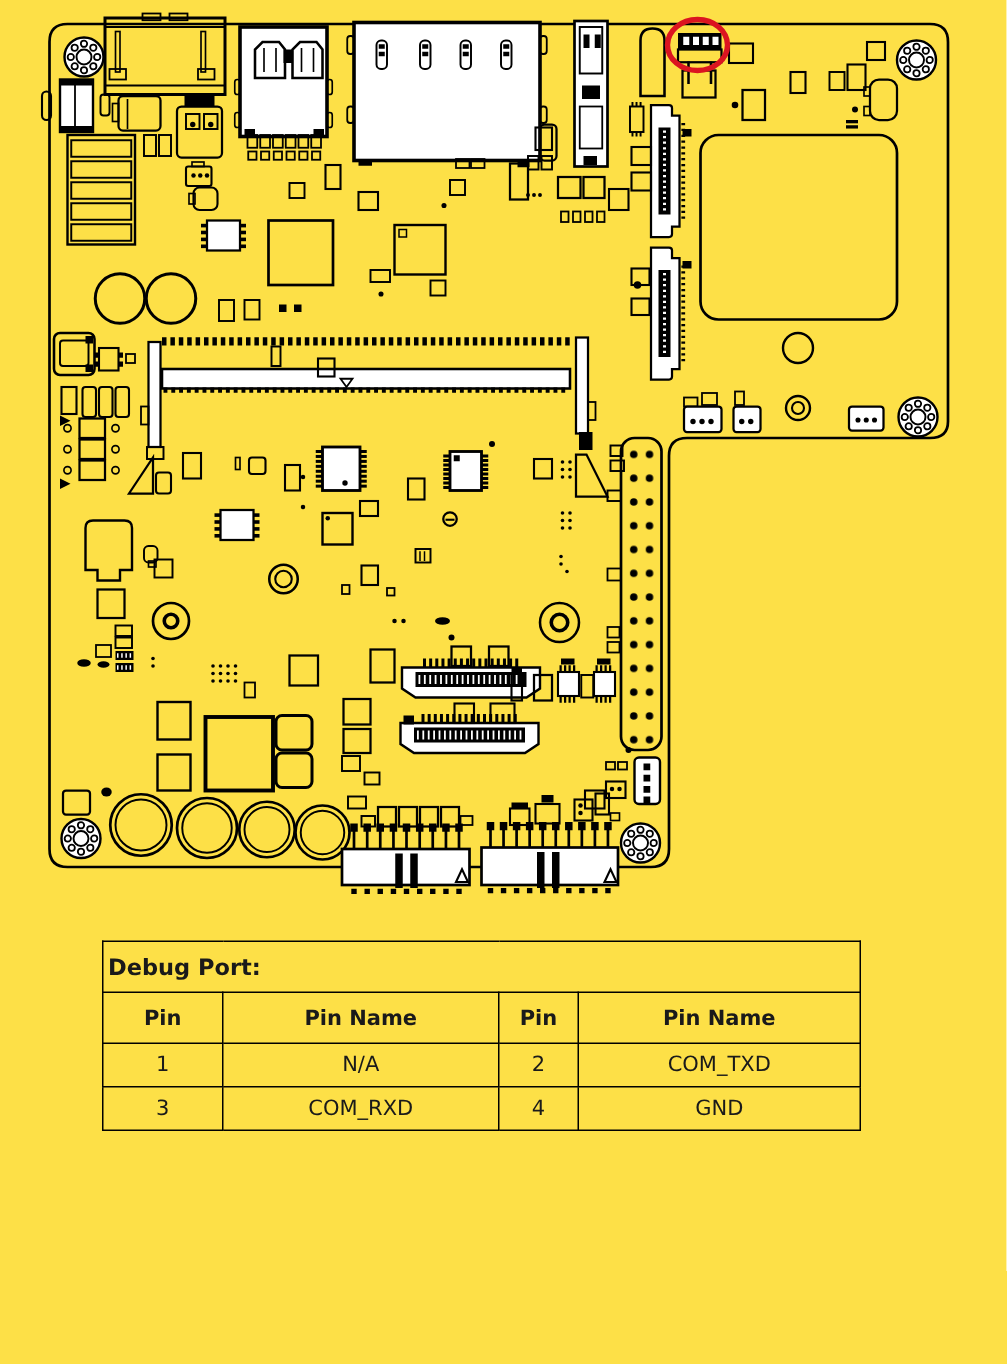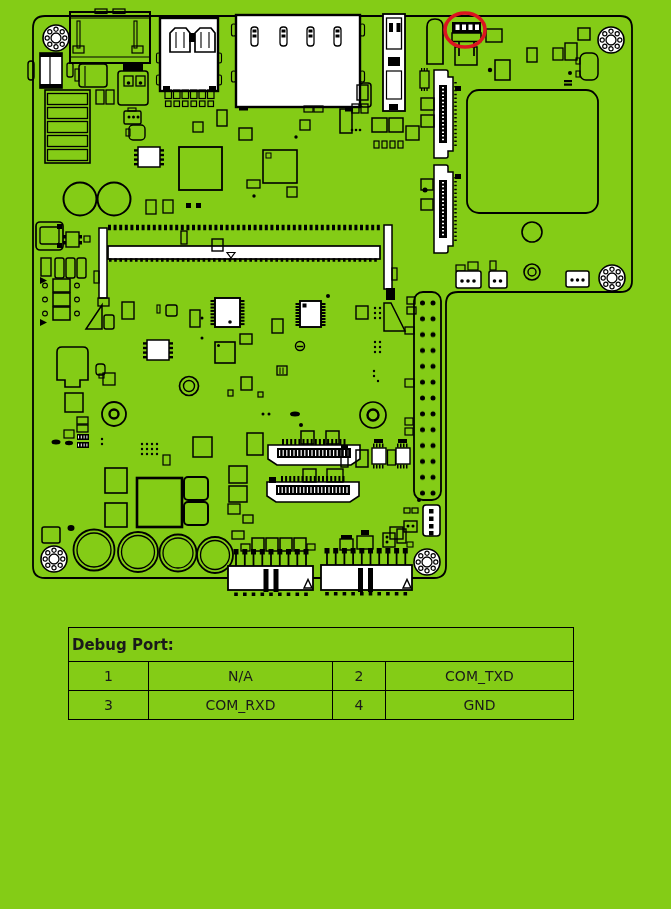--- a/index.html
+++ b/index.html
@@ -1,16 +1,16 @@
 <!DOCTYPE html>
 <html><head>
 <meta charset="utf-8">
 <style>
   html,body{margin:0;padding:0;background:#fff;}
-  .page{position:relative;width:671px;height:909px;background:#84cc16;overflow:hidden;
+  .page{position:relative;width:671px;height:909px;background:#fde047;overflow:hidden;
         font-family:"DejaVu Sans","Liberation Sans",sans-serif;color:#111;}
   .board-svg{position:absolute;left:0;top:0;}
   .tbl-wrap{position:absolute;left:68px;top:627px;}
   table.debug{border-collapse:collapse;table-layout:fixed;width:505px;}
   table.debug td{border:1.6px solid #000;text-align:center;font-size:14px;color:#1a1a1a;
                  padding:0;overflow:hidden;white-space:nowrap;}
   tr.title-row td{font-weight:bold;text-align:left;font-size:15px;height:33px;padding-left:3px;}
   tr.head-row td{font-weight:bold;height:33px;font-size:14px;}
   tr.data-row td{height:28px;font-weight:normal;}
 </style>
@@ -603,20 +603,26 @@
     <colgroup>
       <col style="width:80px">
           <col style="width:184px">
           <col style="width:53px">
           <col style="width:188px">
     </colgroup>
     <tbody>
           <tr class="title-row">
       <td colspan="4">Debug Port:</td>
     </tr>
+    <tr class="head-row">
+      <td>Pin</td>
+      <td>Pin Name</td>
+      <td>Pin</td>
+      <td>Pin Name</td>
+    </tr>
     <tr class="data-row">
       <td>1</td>
       <td>N/A</td>
       <td>2</td>
       <td>COM_TXD</td>
     </tr>
     <tr class="data-row">
       <td>3</td>
       <td>COM_RXD</td>
       <td>4</td>

